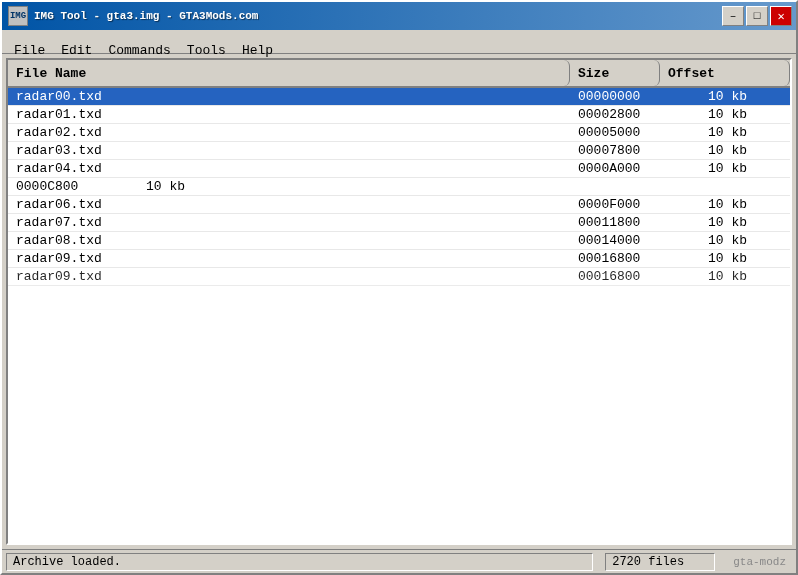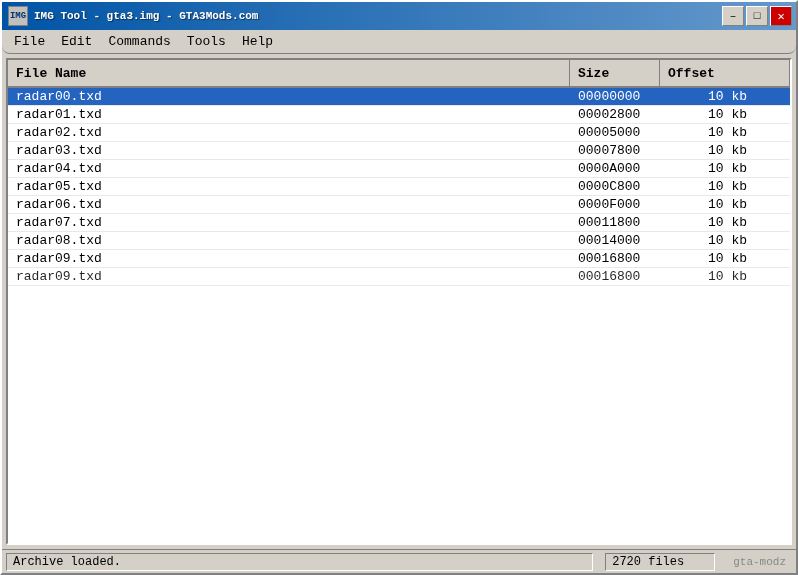--- a/index.html
+++ b/index.html
@@ -91,25 +91,24 @@
       background: #cc0000;
       color: white;
       font-weight: bold;
       font-size: 12px;
     }
 
     .menu-bar {
       background: #d4d0c8;
       height: 24px;
       display: flex;
-      align-items: center;
+      align-items: flex-start;
       padding: 11px 4px;
       border-bottom: 1px solid #808080;
       flex-shrink: 0;
-      border-radius: 8px;
     }
 
     .menu-item {
       padding: 2px 8px;
       font-size: 13px;
       cursor: pointer;
       color: #000;
     }
 
     .main-content {
@@ -134,20 +133,21 @@
     }
 
     .list-header-cell {
       font-weight: bold;
       font-size: 13px;
       padding: 4px 8px;
       border-right: 1px solid #808080;
       height: 100%;
       display: flex;
       align-items: center;
+      border-radius: 6px;
     }
 
     .col-filename {
       flex: 1;
       min-width: 300px;
     }
 
     .col-offset {
       width: 130px;
     }
@@ -295,21 +295,20 @@
           <div class="list-cell cell-filename">radar03.txd</div>
           <div class="list-cell cell-offset">00007800</div>
           <div class="list-cell cell-size">10 kb</div>
         </div>
         <div class="list-row">
           <div class="list-cell cell-filename">radar04.txd</div>
           <div class="list-cell cell-offset">0000A000</div>
           <div class="list-cell cell-size">10 kb</div>
         </div>
         <div class="list-row">
-          <div class="list-cell cell-filename">radar05.txd</div>
           <div class="list-cell cell-offset">0000C800</div>
           <div class="list-cell cell-size">10 kb</div>
         </div>
         <div class="list-row">
           <div class="list-cell cell-filename">radar06.txd</div>
           <div class="list-cell cell-offset">0000F000</div>
           <div class="list-cell cell-size">10 kb</div>
         </div>
         <div class="list-row">
           <div class="list-cell cell-filename">radar07.txd</div>

